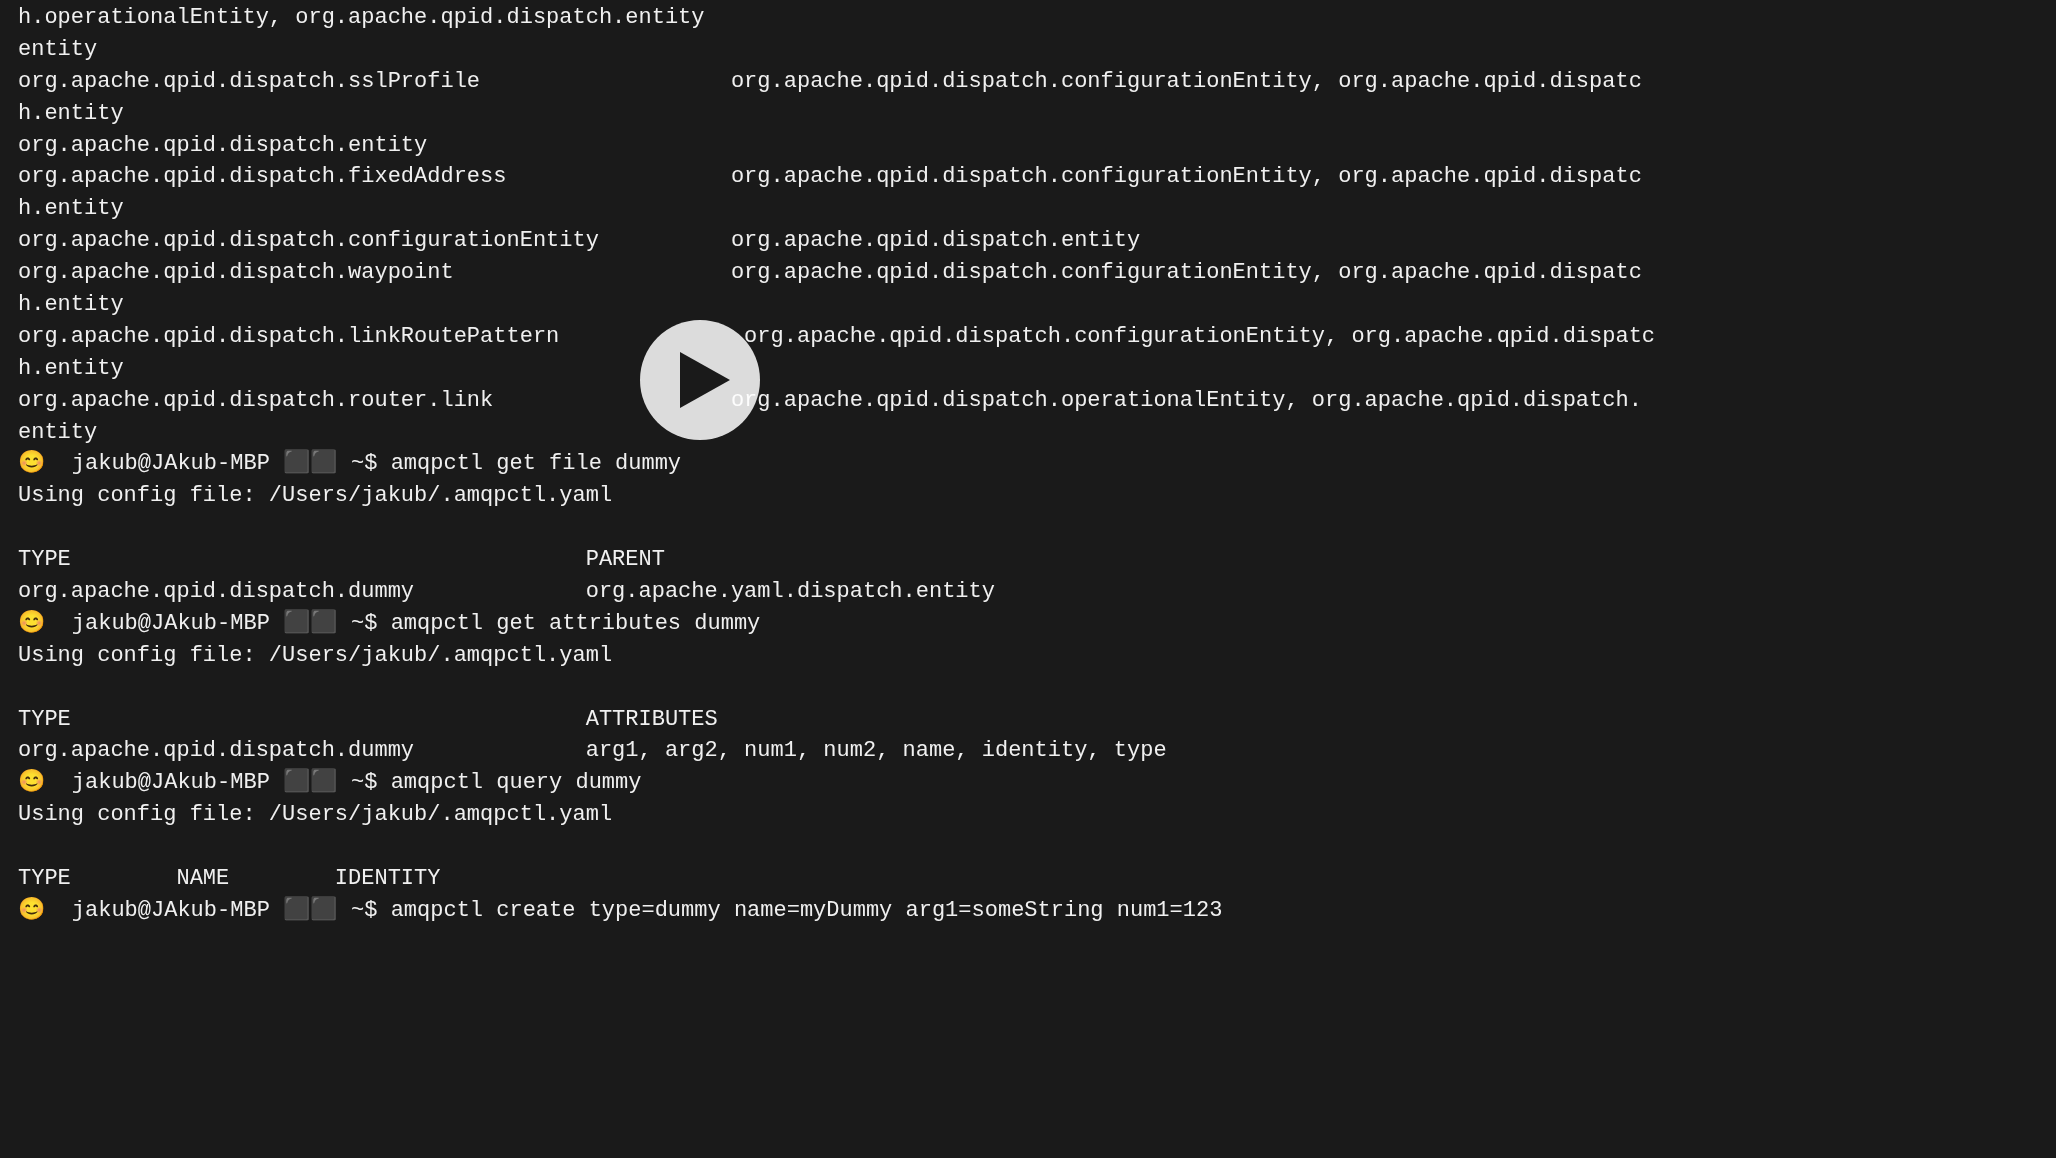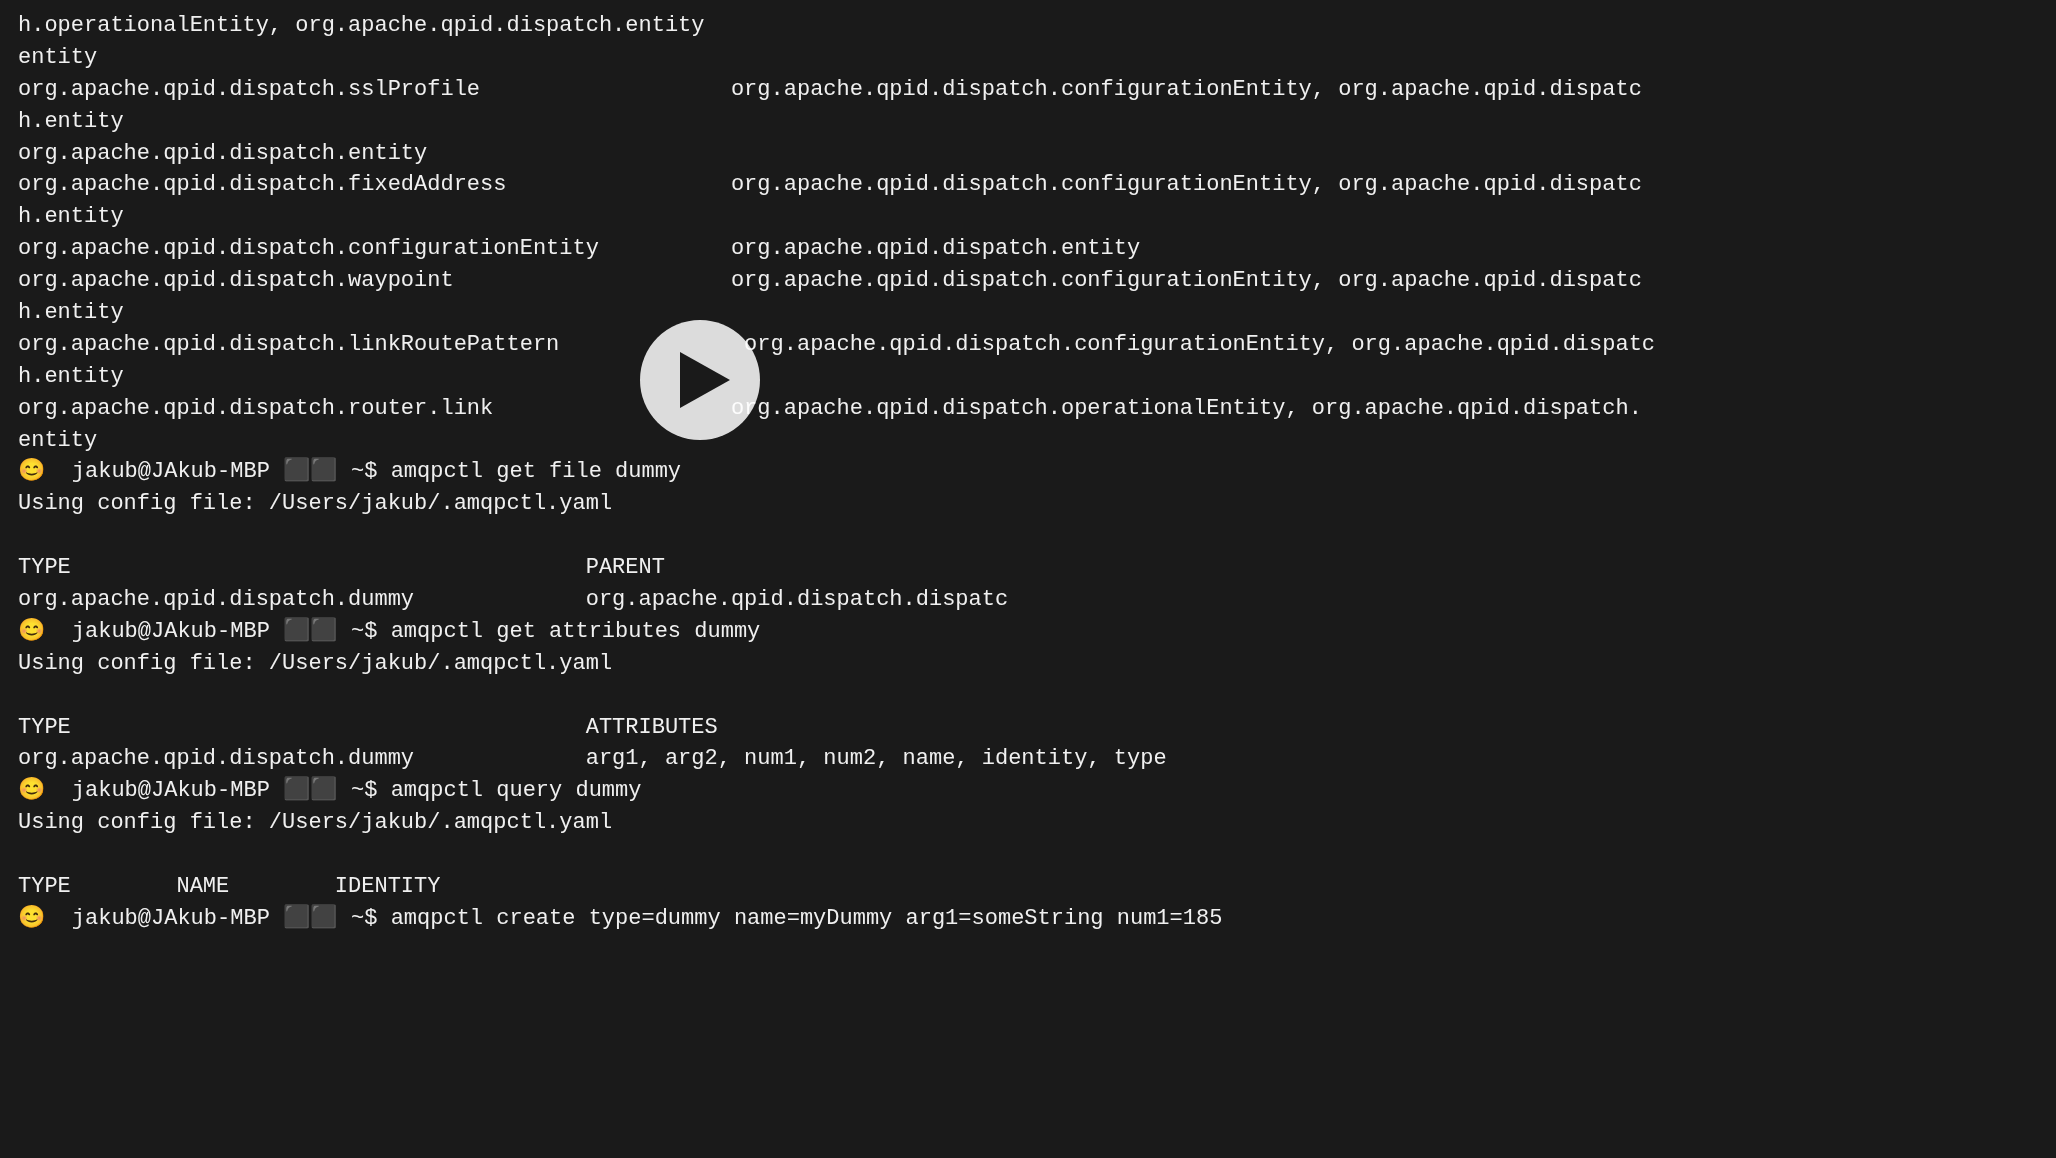--- a/index.html
+++ b/index.html
@@ -14,21 +14,21 @@
       font-family: 'Courier New', Courier, monospace;
       font-size: 22px;
       line-height: 1.45;
       width: 2056px;
       min-height: 1158px;
       overflow: hidden;
       position: relative;
     }
 
     .terminal {
-      padding: 10px 18px;
+      padding: 2px 18px;
       width: 100%;
     }
 
     .line {
       white-space: pre;
       display: block;
     }
 
     
     .play-overlay {
@@ -75,29 +75,29 @@
   <span class="line">org.apache.qpid.dispatch.waypoint                     org.apache.qpid.dispatch.configurationEntity, org.apache.qpid.dispatc</span>
   <span class="line">h.entity</span>
   <span class="line">org.apache.qpid.dispatch.linkRoutePattern              org.apache.qpid.dispatch.configurationEntity, org.apache.qpid.dispatc</span>
   <span class="line">h.entity</span>
   <span class="line">org.apache.qpid.dispatch.router.link                  org.apache.qpid.dispatch.operationalEntity, org.apache.qpid.dispatch.</span>
   <span class="line">entity</span>
   <span class="line">😊  jakub@JAkub-MBP ⬛⬛ ~$ amqpctl get file dummy</span>
   <span class="line">Using config file: /Users/jakub/.amqpctl.yaml</span>
   <span class="empty-line"></span>
   <span class="line">TYPE                                       PARENT</span>
-  <span class="line">org.apache.qpid.dispatch.dummy             org.apache.qpid.dispatch.dispatc</span>
+  <span class="line">org.apache.qpid.dispatch.dummy             org.apache.yaml.dispatch.entity</span>
   <span class="line">😊  jakub@JAkub-MBP ⬛⬛ ~$ amqpctl get attributes dummy</span>
   <span class="line">Using config file: /Users/jakub/.amqpctl.yaml</span>
   <span class="empty-line"></span>
   <span class="line">TYPE                                       ATTRIBUTES</span>
   <span class="line">org.apache.qpid.dispatch.dummy             arg1, arg2, num1, num2, name, identity, type</span>
   <span class="line">😊  jakub@JAkub-MBP ⬛⬛ ~$ amqpctl query dummy</span>
   <span class="line">Using config file: /Users/jakub/.amqpctl.yaml</span>
   <span class="empty-line"></span>
   <span class="line">TYPE        NAME        IDENTITY</span>
-  <span class="line">😊  jakub@JAkub-MBP ⬛⬛ ~$ amqpctl create type=dummy name=myDummy arg1=someString num1=185</span>
+  <span class="line">😊  jakub@JAkub-MBP ⬛⬛ ~$ amqpctl create type=dummy name=myDummy arg1=someString num1=123</span>
 
 </div>
 
 <div class="play-overlay">
   <div class="play-triangle"></div>
 </div>
 
 </body></html>

